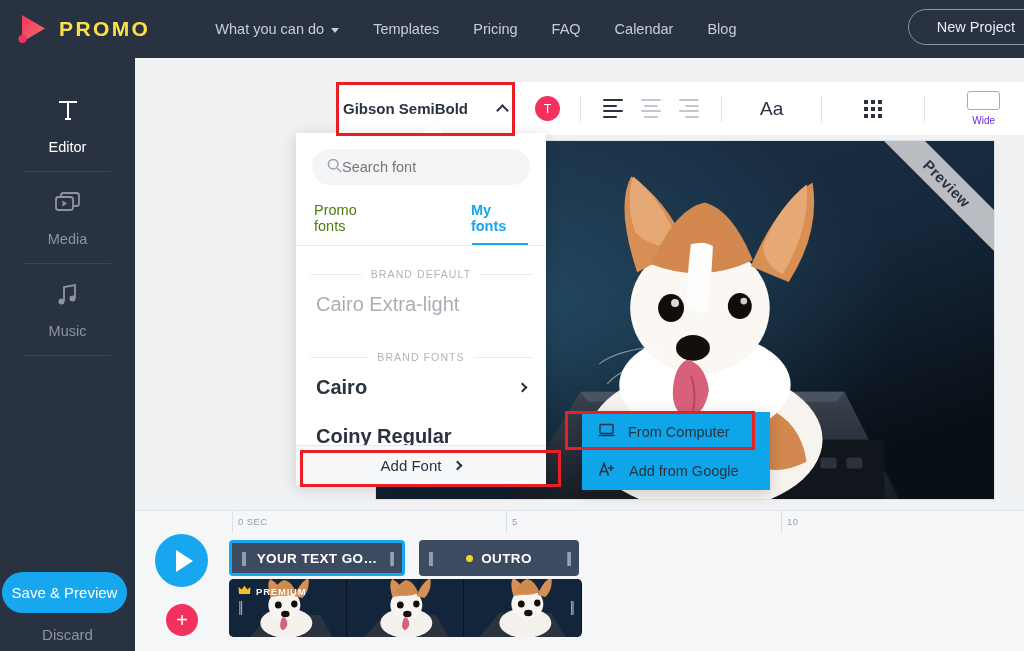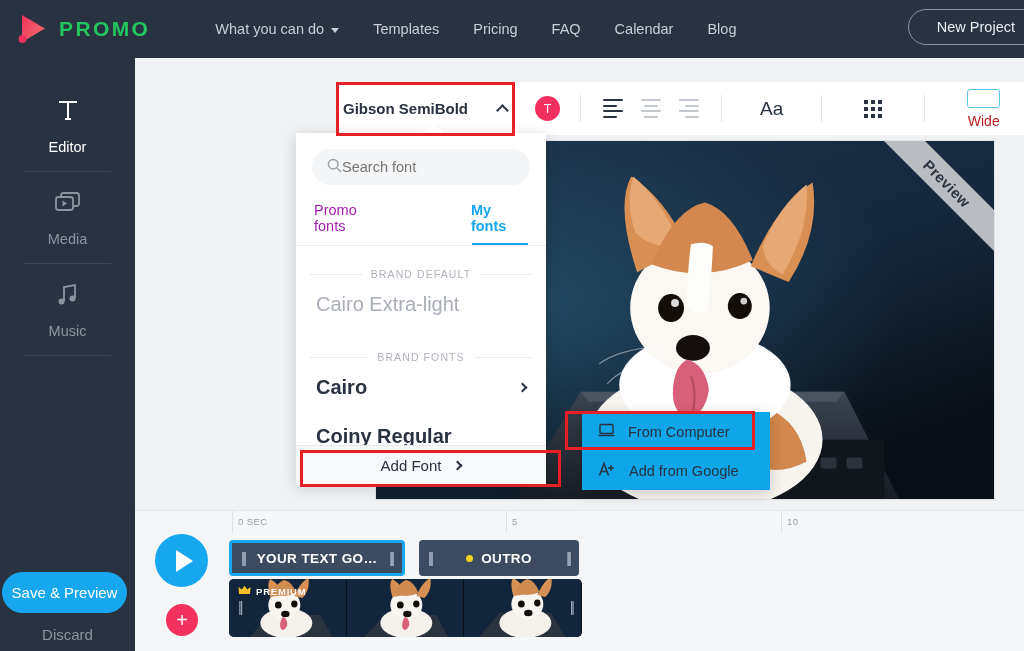--- a/index.html
+++ b/index.html
@@ -11,21 +11,21 @@
   #app { position: relative; width: 1024px; height: 651px; }
 
   
   .topnav {
     position: absolute; left: 0; top: 0; width: 1024px; height: 58px;
     background: #293241; display: flex; align-items: center;
   }
   .logo-wrap { display: flex; align-items: center; margin-left: 16px; }
   .logo-mark { width: 34px; height: 34px; position: relative; }
   .logo-text {
-    color: #22c55e; font-size: 21px; font-weight: bold;
+    color: #fde047; font-size: 21px; font-weight: bold;
     letter-spacing: 2.4px; margin-left: 9px;
   }
   .nav-items { display: flex; align-items: center; margin-left: 48px; gap: 0; }
   .nav-item {
     color: #c9ced6; font-size: 14.5px; padding: 0 17px;
     cursor: pointer; white-space: nowrap; display: flex;
     align-items: center; gap: 7px;
   }
   .caret-dn {
     width: 0; height: 0; border-left: 4.5px solid transparent;
@@ -103,21 +103,21 @@
   .grid-btn {
     display: grid; grid-template-columns: repeat(3, 4px); gap: 3px;
     padding: 0; margin: 0 42px; cursor: pointer;
   }
   .grid-btn span { width: 4px; height: 4px; background: #293241; }
   .wide-btn {
     display: flex; flex-direction: column; align-items: center;
     margin-left: 42px; cursor: pointer; gap: 5px;
   }
   .wide-rect { width: 33px; height: 19px; border: 1.6px solid #5cc6e8; border-radius: 3px; }
-  .wide-lbl { font-size: 14px; color: #b91c1c; }
+  .wide-lbl { font-size: 10px; color: #6d28d9; }
 
   
   .canvas {
     position: absolute; left: 240px; top: 82px; width: 620px; height: 360px;
     background: linear-gradient(150deg, #1b2738 0%, #18283b 35%, #0e161f 100%);
     overflow: hidden; border: 1px solid #dfe2e6;
   }
   .dog { position: absolute; left: 0; top: 0; width: 100%; height: 100%; }
   .preview-ribbon {
     position: absolute; right: -48px; top: 28px; width: 190px;
@@ -142,21 +142,21 @@
     border-radius: 18px; display: flex; align-items: center;
     padding: 0 15px; 
   }
   .search-box input {
     border: none; outline: none; background: transparent;
     font-size: 14.5px; color: #8e949d; width: 100%;
     font-family: "Liberation Sans", sans-serif;
   }
   .dd-tabs { display: flex; margin-top: 17px; padding: 0 18px; position: relative; }
   .dd-tab {
-    font-size: 14.5px; color: #a21caf; cursor: pointer; padding-bottom: 11px;
+    font-size: 14.5px; color: #4d7c0f; cursor: pointer; padding-bottom: 11px;
   }
   .dd-tab.active { color: #17a7ee; font-weight: bold; }
   .dd-tab.active::after {
     content: ''; position: absolute; bottom: 0; height: 2.5px;
     background: #17a7ee; width: 56px; right: 18px;
   }
   .dd-tab:first-child { margin-right: 82px; }
   .dd-tabline { height: 1px; background: #e9ebee; margin: 0; }
   .sect-hdr {
     display: flex; align-items: center; gap: 9px;

